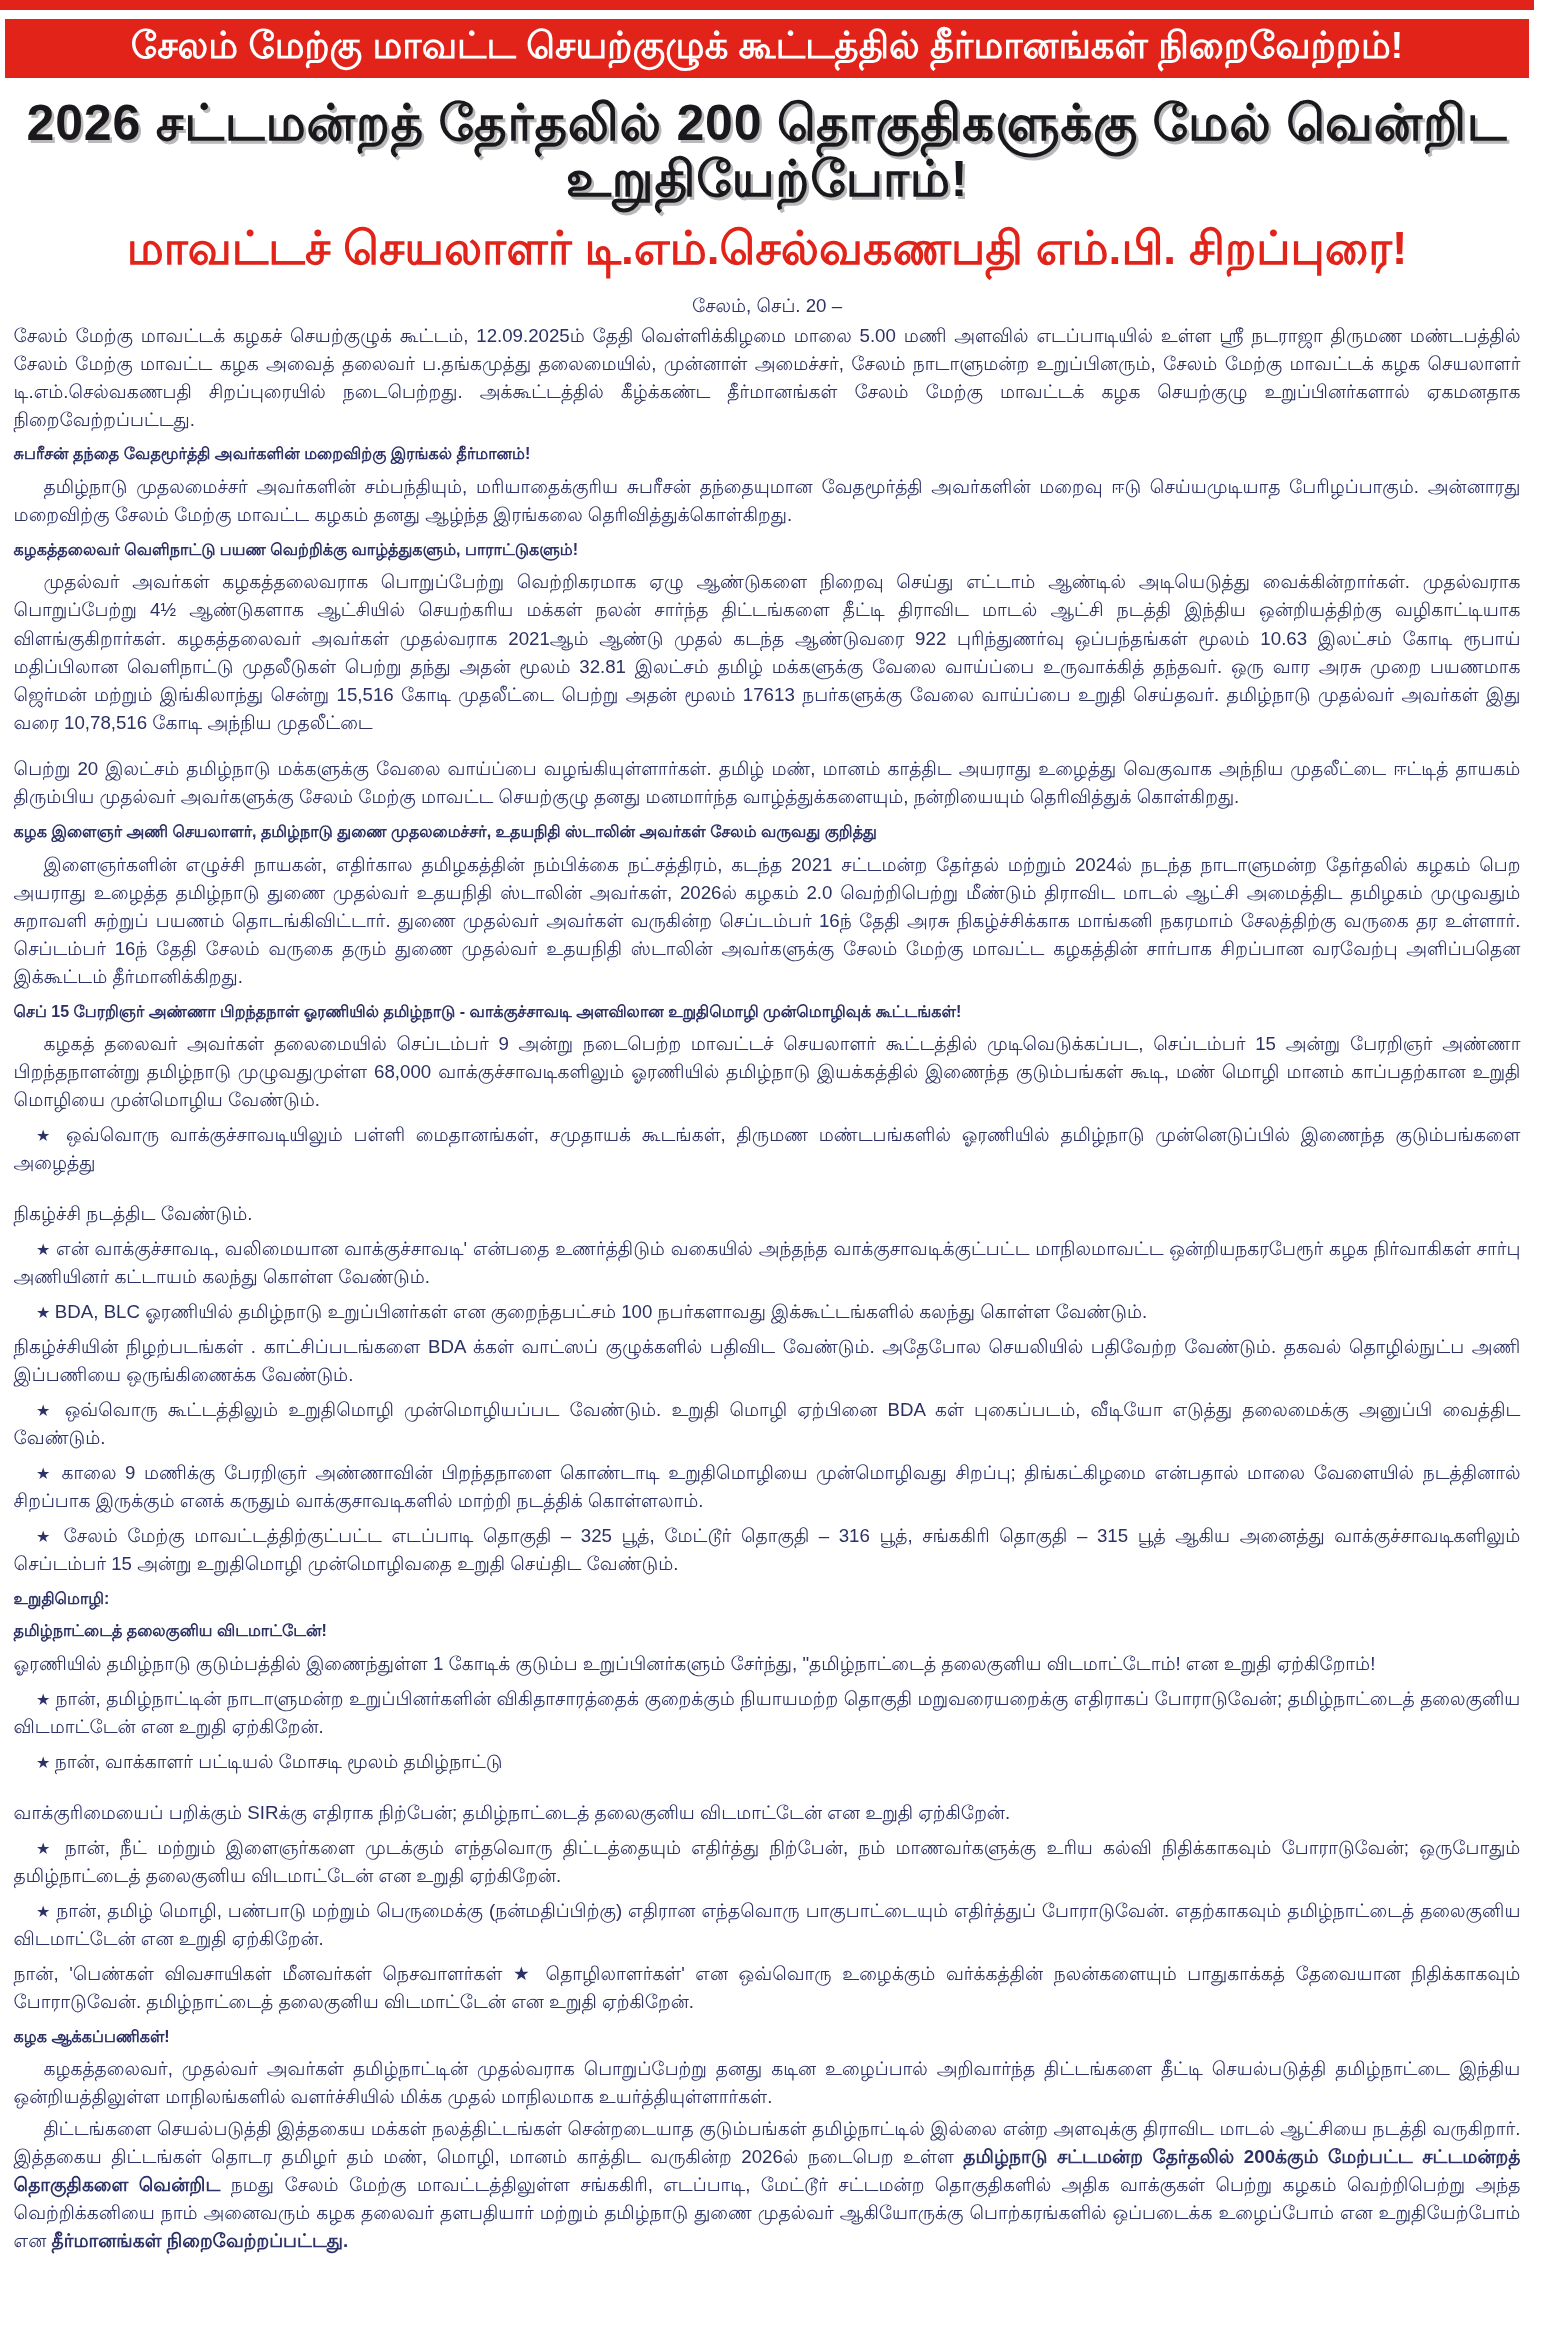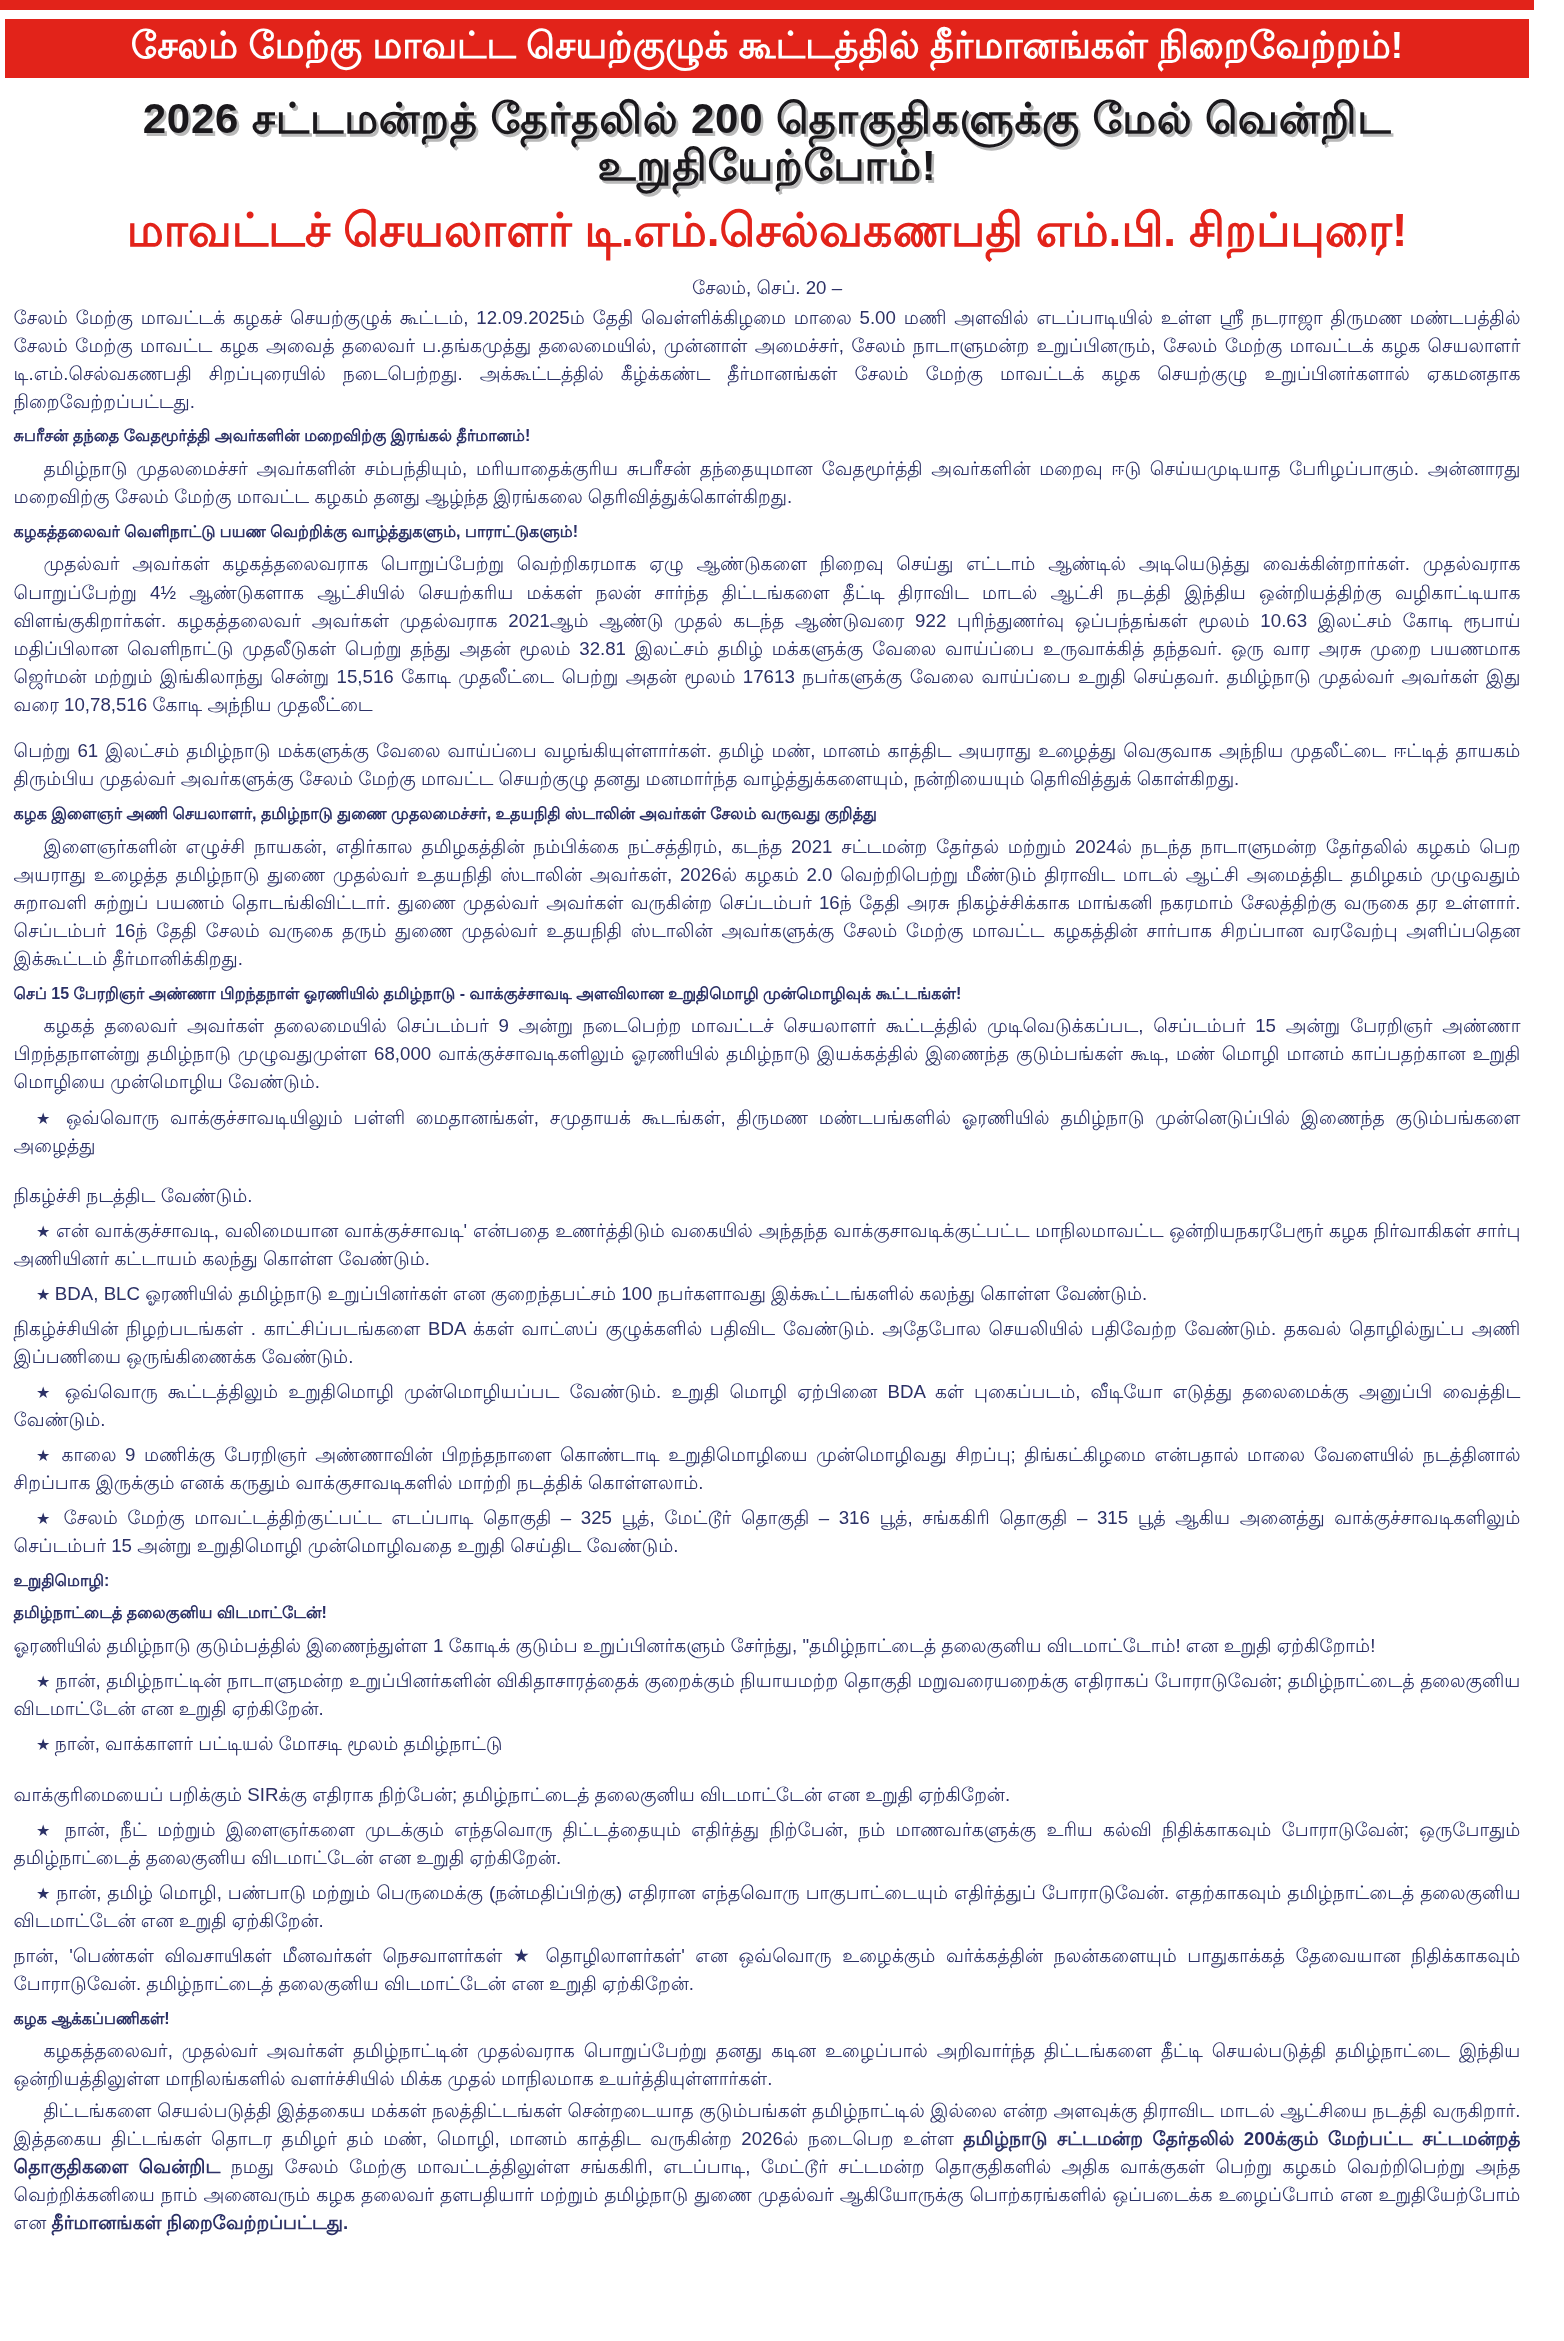--- a/index.html
+++ b/index.html
@@ -3,21 +3,21 @@
 <meta charset="utf-8">
 <style>
   :root { --red:#e2231a; --ink:#2c3166; --headline:#1a181c; --bg:#ffffff; }
   * { box-sizing: border-box; }
   html, body { margin:0; padding:0; background:#fff; }
   body { width:1564px; font-family:"Liberation Sans","DejaVu Sans",sans-serif; }
   .page { width:1534px; min-height:2342px; background:var(--bg); padding:0 0 22px 0; }
   .top-strip { height:10.2px; background:var(--red); margin:0 0 8.5px 0; }
   .banner { background:var(--red); margin:0 5.1px; padding:6.8px 10.2px 10.2px; text-align:center; }
   .banner .banner-text { color:#ffffff; font-weight:bold; font-size:37px; line-height:1.15; }
-  .headline { margin:17px 6.8px 5.1px; text-align:center; color:var(--headline); font-size:42px;
+  .headline { margin:17px 6.8px 5.1px; text-align:center; color:var(--headline); font-size:50px;
               font-weight:bold; letter-spacing:0.8px; line-height:1.12; text-shadow:2.5px 2.5px 0 #b9b9b9; }
   .subheadline { margin:15.3px 6.8px 10.2px; text-align:center; color:var(--red); font-size:46px;
                  font-weight:bold; line-height:1.1; }
   .columns { display:flex; gap:15.3px; padding:8.5px 13.6px 0;flex-direction:column; }
   .col { flex:1 1 0; min-width:0; color:var(--ink); font-size:18.7px; line-height:1.5; text-align:justify; }
   .block { margin:0 0 3.4px; }
   .para { text-indent:1.6em; }
   .cont { text-indent:0; }
   .dateline { text-align:center; text-indent:0; margin-bottom:1.7px; }
   .heading { font-weight:bold; font-size:16px; text-indent:0; margin:8.5px 0 6.8px; }
@@ -38,21 +38,21 @@
   <div class="columns">
     <div class="col">
         <div class="block dateline">சேலம், செப். 20 –</div>
         <div class="block cont">சேலம் மேற்கு மாவட்டக் கழகச் செயற்குழுக் கூட்டம், 12.09.2025ம் தேதி வெள்ளிக்கிழமை மாலை 5.00 மணி அளவில் எடப்பாடியில் உள்ள ஸ்ரீ நடராஜா திருமண மண்டபத்தில் சேலம் மேற்கு மாவட்ட கழக அவைத் தலைவர் ப.தங்கமுத்து தலைமையில், முன்னாள் அமைச்சர், சேலம் நாடாளுமன்ற உறுப்பினரும், சேலம் மேற்கு மாவட்டக் கழக செயலாளர் டி.எம்.செல்வகணபதி சிறப்புரையில் நடைபெற்றது. அக்கூட்டத்தில் கீழ்க்கண்ட தீர்மானங்கள் சேலம் மேற்கு மாவட்டக் கழக செயற்குழு உறுப்பினர்களால் ஏகமனதாக நிறைவேற்றப்பட்டது.</div>
         <div class="block heading">சுபரீசன் தந்தை வேதமூர்த்தி அவர்களின் மறைவிற்கு இரங்கல் தீர்மானம்!</div>
         <div class="block para">தமிழ்நாடு முதலமைச்சர் அவர்களின் சம்பந்தியும், மரியாதைக்குரிய சுபரீசன் தந்தையுமான வேதமூர்த்தி அவர்களின் மறைவு ஈடு செய்யமுடியாத பேரிழப்பாகும். அன்னாரது மறைவிற்கு சேலம் மேற்கு மாவட்ட கழகம் தனது ஆழ்ந்த இரங்கலை தெரிவித்துக்கொள்கிறது.</div>
         <div class="block heading">கழகத்தலைவர் வெளிநாட்டு பயண வெற்றிக்கு வாழ்த்துகளும், பாராட்டுகளும்!</div>
         <div class="block para">முதல்வர் அவர்கள் கழகத்தலைவராக பொறுப்பேற்று வெற்றிகரமாக ஏழு ஆண்டுகளை நிறைவு செய்து எட்டாம் ஆண்டில் அடியெடுத்து வைக்கின்றார்கள். முதல்வராக பொறுப்பேற்று 4½ ஆண்டுகளாக ஆட்சியில் செயற்கரிய மக்கள் நலன் சார்ந்த திட்டங்களை தீட்டி திராவிட மாடல் ஆட்சி நடத்தி இந்திய ஒன்றியத்திற்கு வழிகாட்டியாக விளங்குகிறார்கள். கழகத்தலைவர் அவர்கள் முதல்வராக 2021ஆம் ஆண்டு முதல் கடந்த ஆண்டுவரை 922 புரிந்துணர்வு ஒப்பந்தங்கள் மூலம் 10.63 இலட்சம் கோடி ரூபாய் மதிப்பிலான வெளிநாட்டு முதலீடுகள் பெற்று தந்து அதன் மூலம் 32.81 இலட்சம் தமிழ் மக்களுக்கு வேலை வாய்ப்பை உருவாக்கித் தந்தவர். ஒரு வார அரசு முறை பயணமாக ஜெர்மன் மற்றும் இங்கிலாந்து சென்று 15,516 கோடி முதலீட்டை பெற்று அதன் மூலம் 17613 நபர்களுக்கு வேலை வாய்ப்பை உறுதி செய்தவர். தமிழ்நாடு முதல்வர் அவர்கள் இது வரை 10,78,516 கோடி அந்நிய முதலீட்டை</div>
       </div>
     <div class="col">
-        <div class="block cont">பெற்று 61 இலட்சம் தமிழ்நாடு மக்களுக்கு வேலை வாய்ப்பை வழங்கியுள்ளார்கள். தமிழ் மண், மானம் காத்திட அயராது உழைத்து வெகுவாக அந்நிய முதலீட்டை ஈட்டித் தாயகம் திரும்பிய முதல்வர் அவர்களுக்கு சேலம் மேற்கு மாவட்ட செயற்குழு தனது மனமார்ந்த வாழ்த்துக்களையும், நன்றியையும் தெரிவித்துக் கொள்கிறது.</div>
+        <div class="block cont">பெற்று 20 இலட்சம் தமிழ்நாடு மக்களுக்கு வேலை வாய்ப்பை வழங்கியுள்ளார்கள். தமிழ் மண், மானம் காத்திட அயராது உழைத்து வெகுவாக அந்நிய முதலீட்டை ஈட்டித் தாயகம் திரும்பிய முதல்வர் அவர்களுக்கு சேலம் மேற்கு மாவட்ட செயற்குழு தனது மனமார்ந்த வாழ்த்துக்களையும், நன்றியையும் தெரிவித்துக் கொள்கிறது.</div>
         <div class="block heading">கழக இளைஞர் அணி செயலாளர், தமிழ்நாடு துணை முதலமைச்சர், உதயநிதி ஸ்டாலின் அவர்கள் சேலம் வருவது குறித்து</div>
         <div class="block para">இளைஞர்களின் எழுச்சி நாயகன், எதிர்கால தமிழகத்தின் நம்பிக்கை நட்சத்திரம், கடந்த 2021 சட்டமன்ற தேர்தல் மற்றும் 2024ல் நடந்த நாடாளுமன்ற தேர்தலில் கழகம் பெற அயராது உழைத்த தமிழ்நாடு துணை முதல்வர் உதயநிதி ஸ்டாலின் அவர்கள், 2026ல் கழகம் 2.0 வெற்றிபெற்று மீண்டும் திராவிட மாடல் ஆட்சி அமைத்திட தமிழகம் முழுவதும் சுறாவளி சுற்றுப் பயணம் தொடங்கிவிட்டார். துணை முதல்வர் அவர்கள் வருகின்ற செப்டம்பர் 16ந் தேதி அரசு நிகழ்ச்சிக்காக மாங்கனி நகரமாம் சேலத்திற்கு வருகை தர உள்ளார். செப்டம்பர் 16ந் தேதி சேலம் வருகை தரும் துணை முதல்வர் உதயநிதி ஸ்டாலின் அவர்களுக்கு சேலம் மேற்கு மாவட்ட கழகத்தின் சார்பாக சிறப்பான வரவேற்பு அளிப்பதென இக்கூட்டம் தீர்மானிக்கிறது.</div>
         <div class="block heading">செப் 15 பேரறிஞர் அண்ணா பிறந்தநாள் ஓரணியில் தமிழ்நாடு - வாக்குச்சாவடி அளவிலான உறுதிமொழி முன்மொழிவுக் கூட்டங்கள்!</div>
         <div class="block para">கழகத் தலைவர் அவர்கள் தலைமையில் செப்டம்பர் 9 அன்று நடைபெற்ற மாவட்டச் செயலாளர் கூட்டத்தில் முடிவெடுக்கப்பட, செப்டம்பர் 15 அன்று பேரறிஞர் அண்ணா பிறந்தநாளன்று தமிழ்நாடு முழுவதுமுள்ள 68,000 வாக்குச்சாவடிகளிலும் ஓரணியில் தமிழ்நாடு இயக்கத்தில் இணைந்த குடும்பங்கள் கூடி, மண் மொழி மானம் காப்பதற்கான உறுதி மொழியை முன்மொழிய வேண்டும்.</div>
         <div class="block star-block"><span class="star-glyph">★ </span>ஒவ்வொரு வாக்குச்சாவடியிலும் பள்ளி மைதானங்கள், சமுதாயக் கூடங்கள், திருமண மண்டபங்களில் ஓரணியில் தமிழ்நாடு முன்னெடுப்பில் இணைந்த குடும்பங்களை அழைத்து</div>
       </div>
     <div class="col">
         <div class="block cont">நிகழ்ச்சி நடத்திட வேண்டும்.</div>
         <div class="block star-block"><span class="star-glyph">★ </span>என் வாக்குச்சாவடி, வலிமையான வாக்குச்சாவடி' என்பதை உணர்த்திடும் வகையில் அந்தந்த வாக்குசாவடிக்குட்பட்ட மாநிலமாவட்ட ஒன்றியநகரபேரூர் கழக நிர்வாகிகள் சார்பு அணியினர் கட்டாயம் கலந்து கொள்ள வேண்டும்.</div>
         <div class="block star-block"><span class="star-glyph">★ </span>BDA, BLC ஓரணியில் தமிழ்நாடு உறுப்பினர்கள் என குறைந்தபட்சம் 100 நபர்களாவது இக்கூட்டங்களில் கலந்து கொள்ள வேண்டும்.</div>

